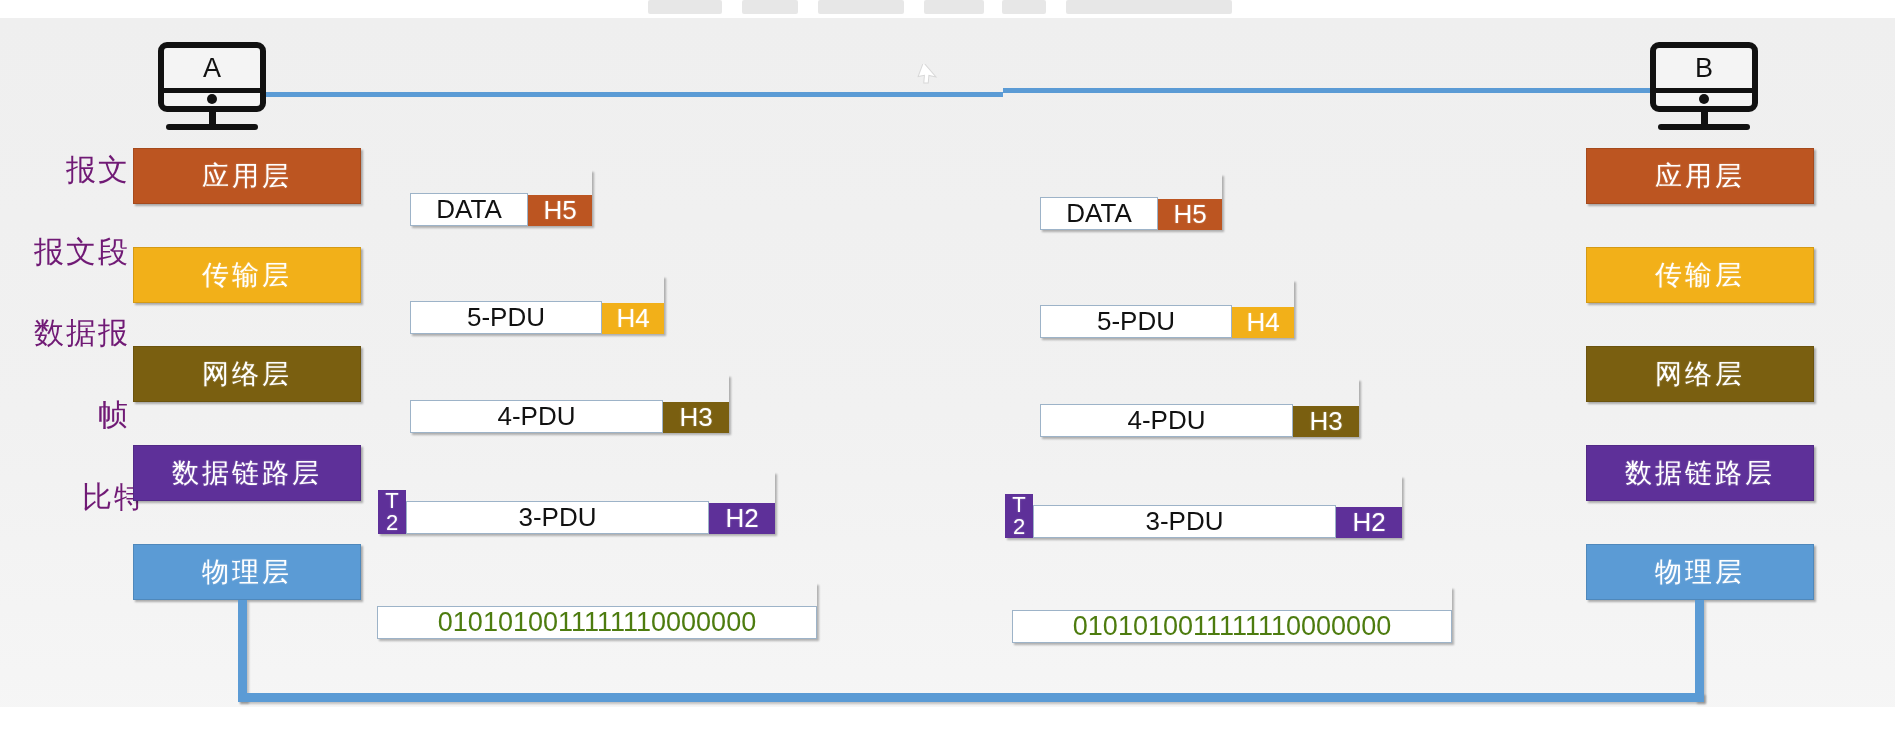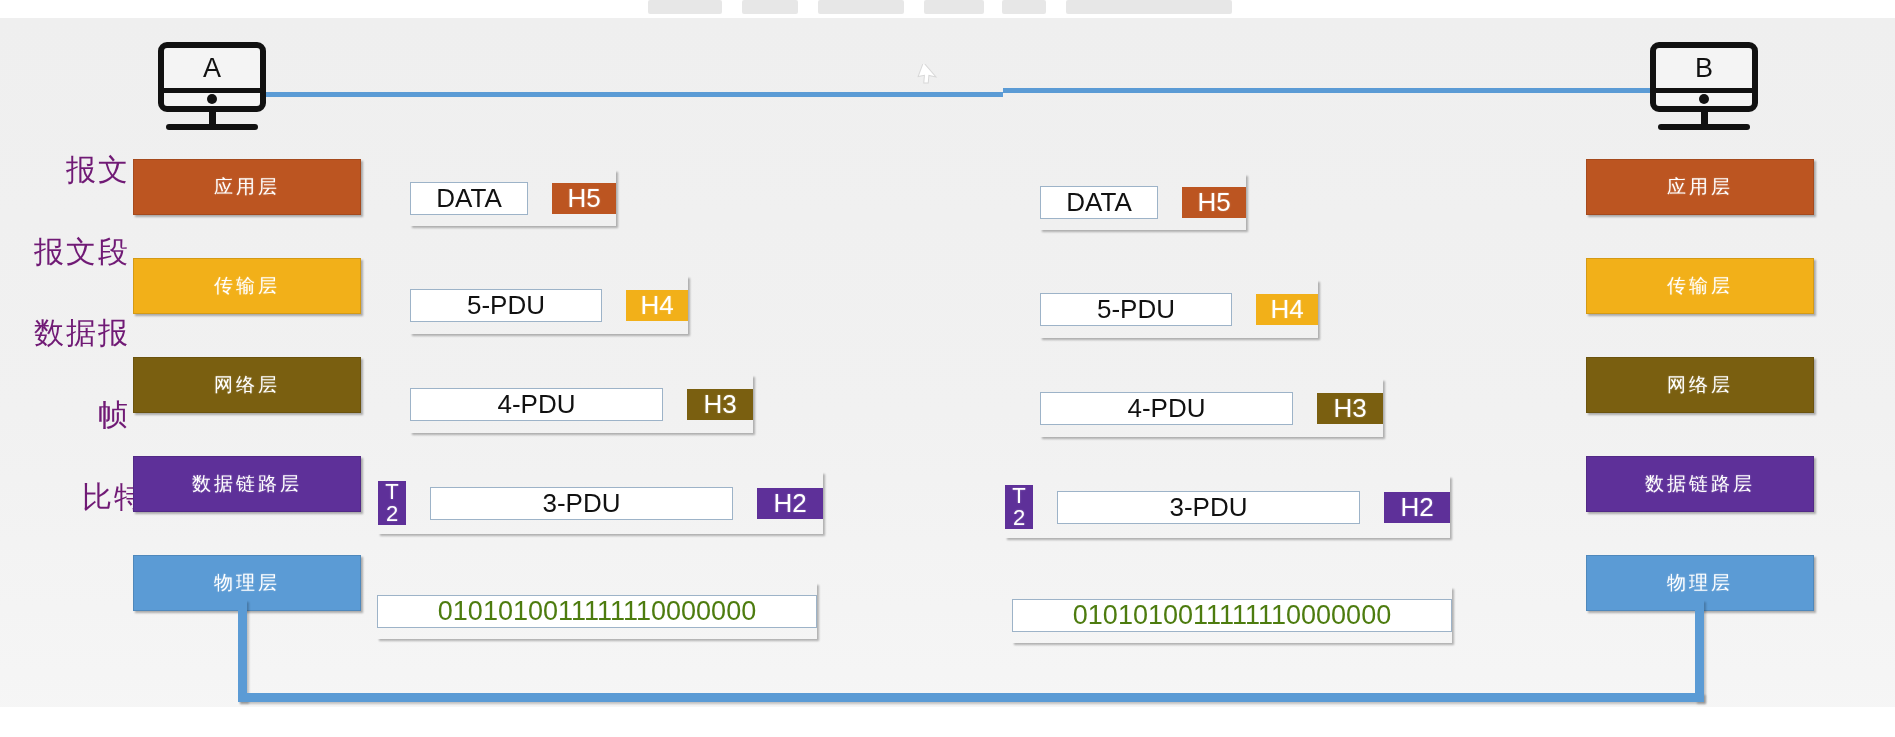--- a/index.html
+++ b/index.html
@@ -120,37 +120,35 @@
     letter-spacing: 2px;
     white-space: nowrap;
   }
 
   
   .layer-box {
     position: absolute;
     display: flex;
     align-items: center;
     justify-content: center;
-    font-size: 19px;
+    font-size: 27px;
     color: #ffffff;
     letter-spacing: 3px;
     font-family: "DejaVu Sans", sans-serif;
     box-shadow: 2px 2px 2px rgba(0,0,0,.30);
     border: 1px solid rgba(0,0,0,.12);
     text-shadow: 0 0 2px rgba(255,255,255,.35);
-    margin-top: 11px;
   }
 
   
   .pdu {
     position: absolute;
     display: flex;
-    align-items: center;
+    align-items: flex-end;
     box-shadow: 2px 2px 2px rgba(0,0,0,.28);
-    gap: 24px;
   }
   .pdu .payload {
     background: #ffffff;
     border: 1px solid #9DB3C8;
     display: flex;
     align-items: center;
     justify-content: center;
     font-size: 26px;
     color: #111111;
     font-family: "Liberation Sans", sans-serif;

